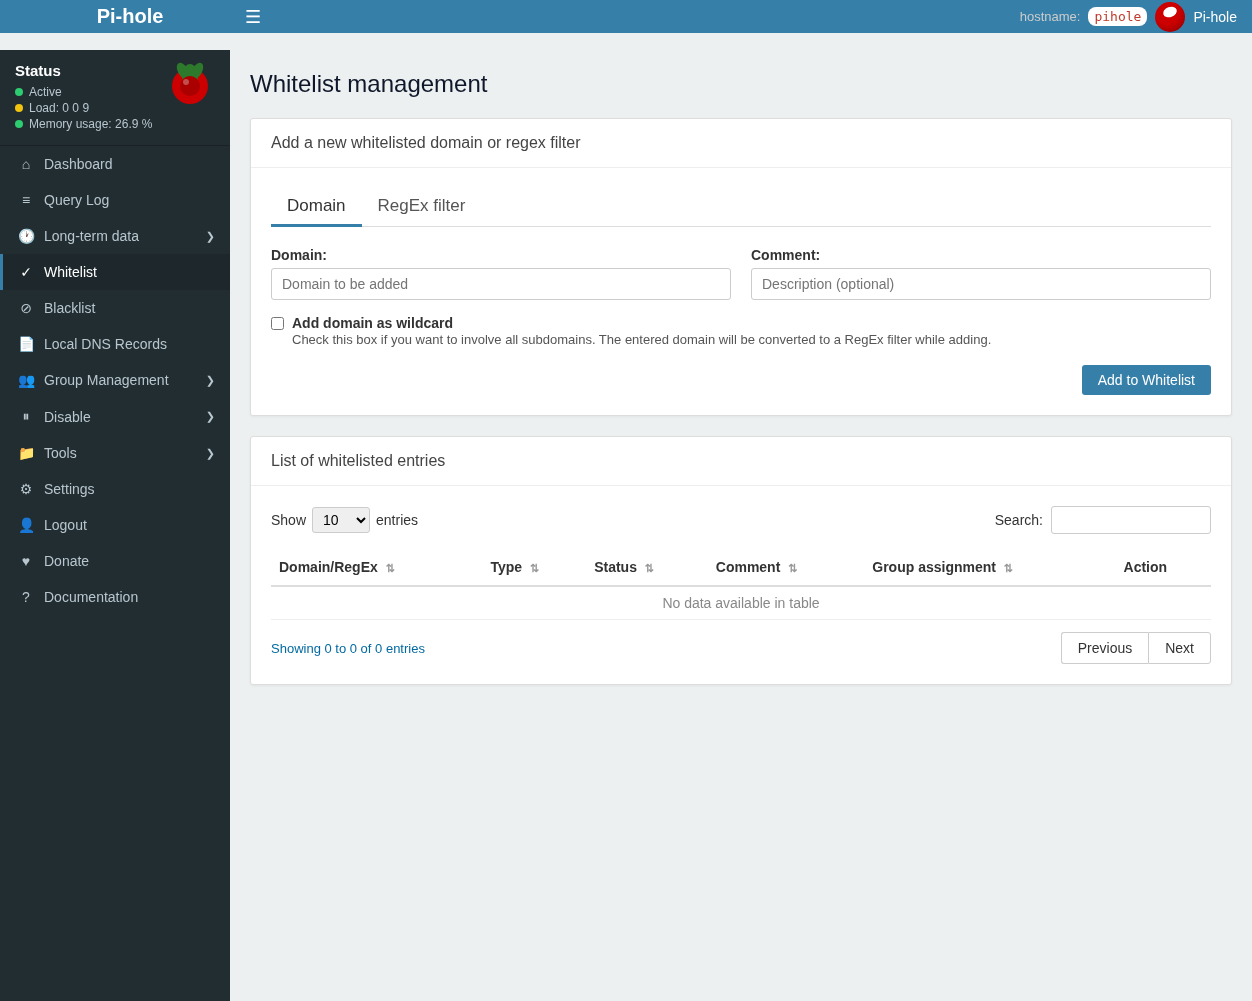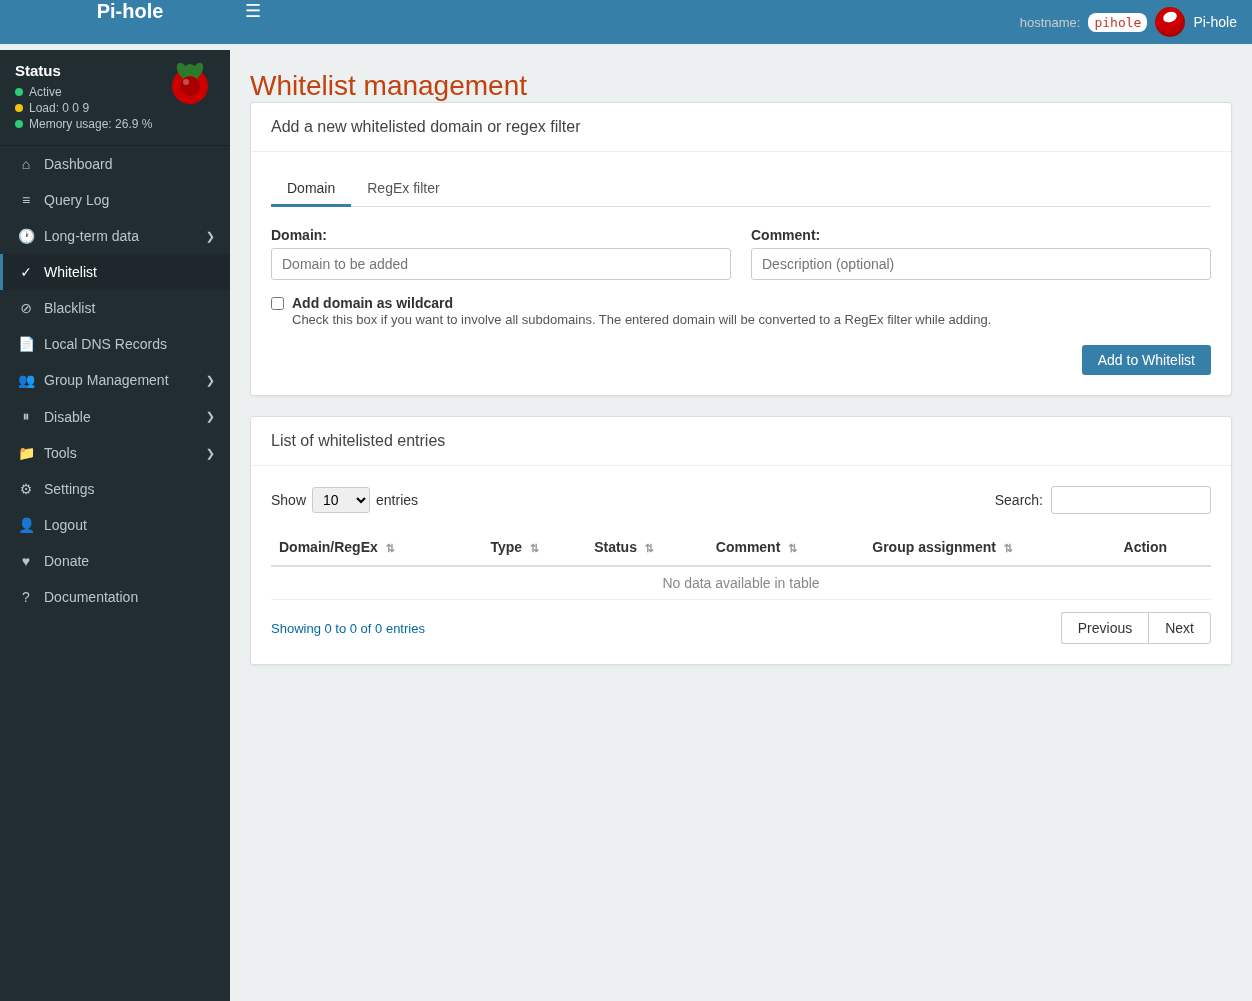--- a/index.html
+++ b/index.html
@@ -3,21 +3,22 @@
   <meta charset="utf-8">
   <style>
     * { box-sizing: border-box; margin: 0; padding: 0; }
     body { font-family: 'Helvetica Neue', Arial, sans-serif; font-size: 14px; background: #ecf0f1; color: #333; display: flex; flex-direction: column; min-height: 100vh; }
 
     
     .top-navbar {
       background: #367fa9;
       color: #fff;
       display: flex;
-      height: 44px;
+      align-items: center;
+      height: 33px;
       padding: 0 15px;
       position: fixed;
       top: 0; left: 0; right: 0;
       z-index: 100;
     }
     .top-navbar .brand {
       font-size: 20px;
       font-weight: bold;
       color: #fff;
       text-decoration: none;
@@ -135,23 +136,24 @@
     
     .main-content {
       margin-left: 230px;
       flex: 1;
       padding: 20px;
       background: #ecf0f1;
       min-height: calc(100vh - 50px);
     }
 
     .page-title {
-      font-size: 28px;
+      font-size: 24px;
       font-weight: 300;
-      color: #c2410c;
+      color: #0f172a;
+      margin-bottom: 20px;
     }
 
     
     .card {
       background: #fff;
       border: 1px solid #ddd;
       border-radius: 3px;
       margin-bottom: 20px;
       box-shadow: 0 1px 3px rgba(0,0,0,0.05);
     }
@@ -165,21 +167,21 @@
 
     
     .tabs {
       display: flex;
       border-bottom: 1px solid #ddd;
       margin-bottom: 20px;
     }
     .tab {
       padding: 8px 16px;
       cursor: pointer;
-      font-size: 14px;
+      font-size: 17px;
       color: #555;
       border-bottom: 3px solid transparent;
       margin-bottom: -1px;
     }
     .tab.active {
       color: #333;
       border-bottom-color: #367fa9;
       font-weight: 500;
     }
 

